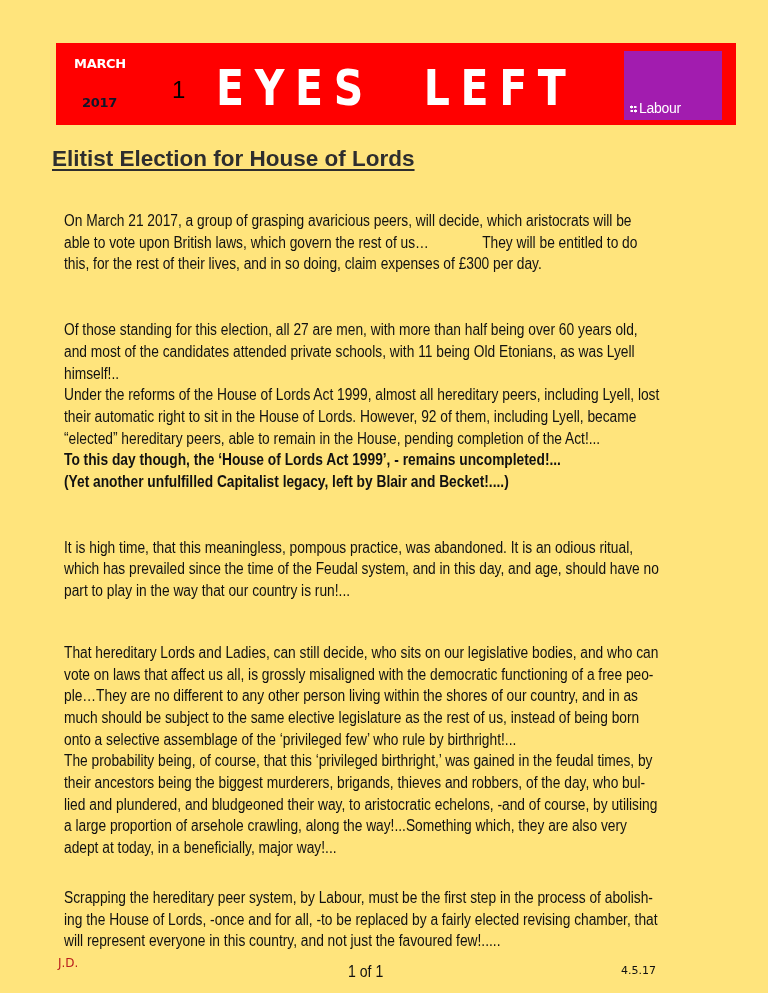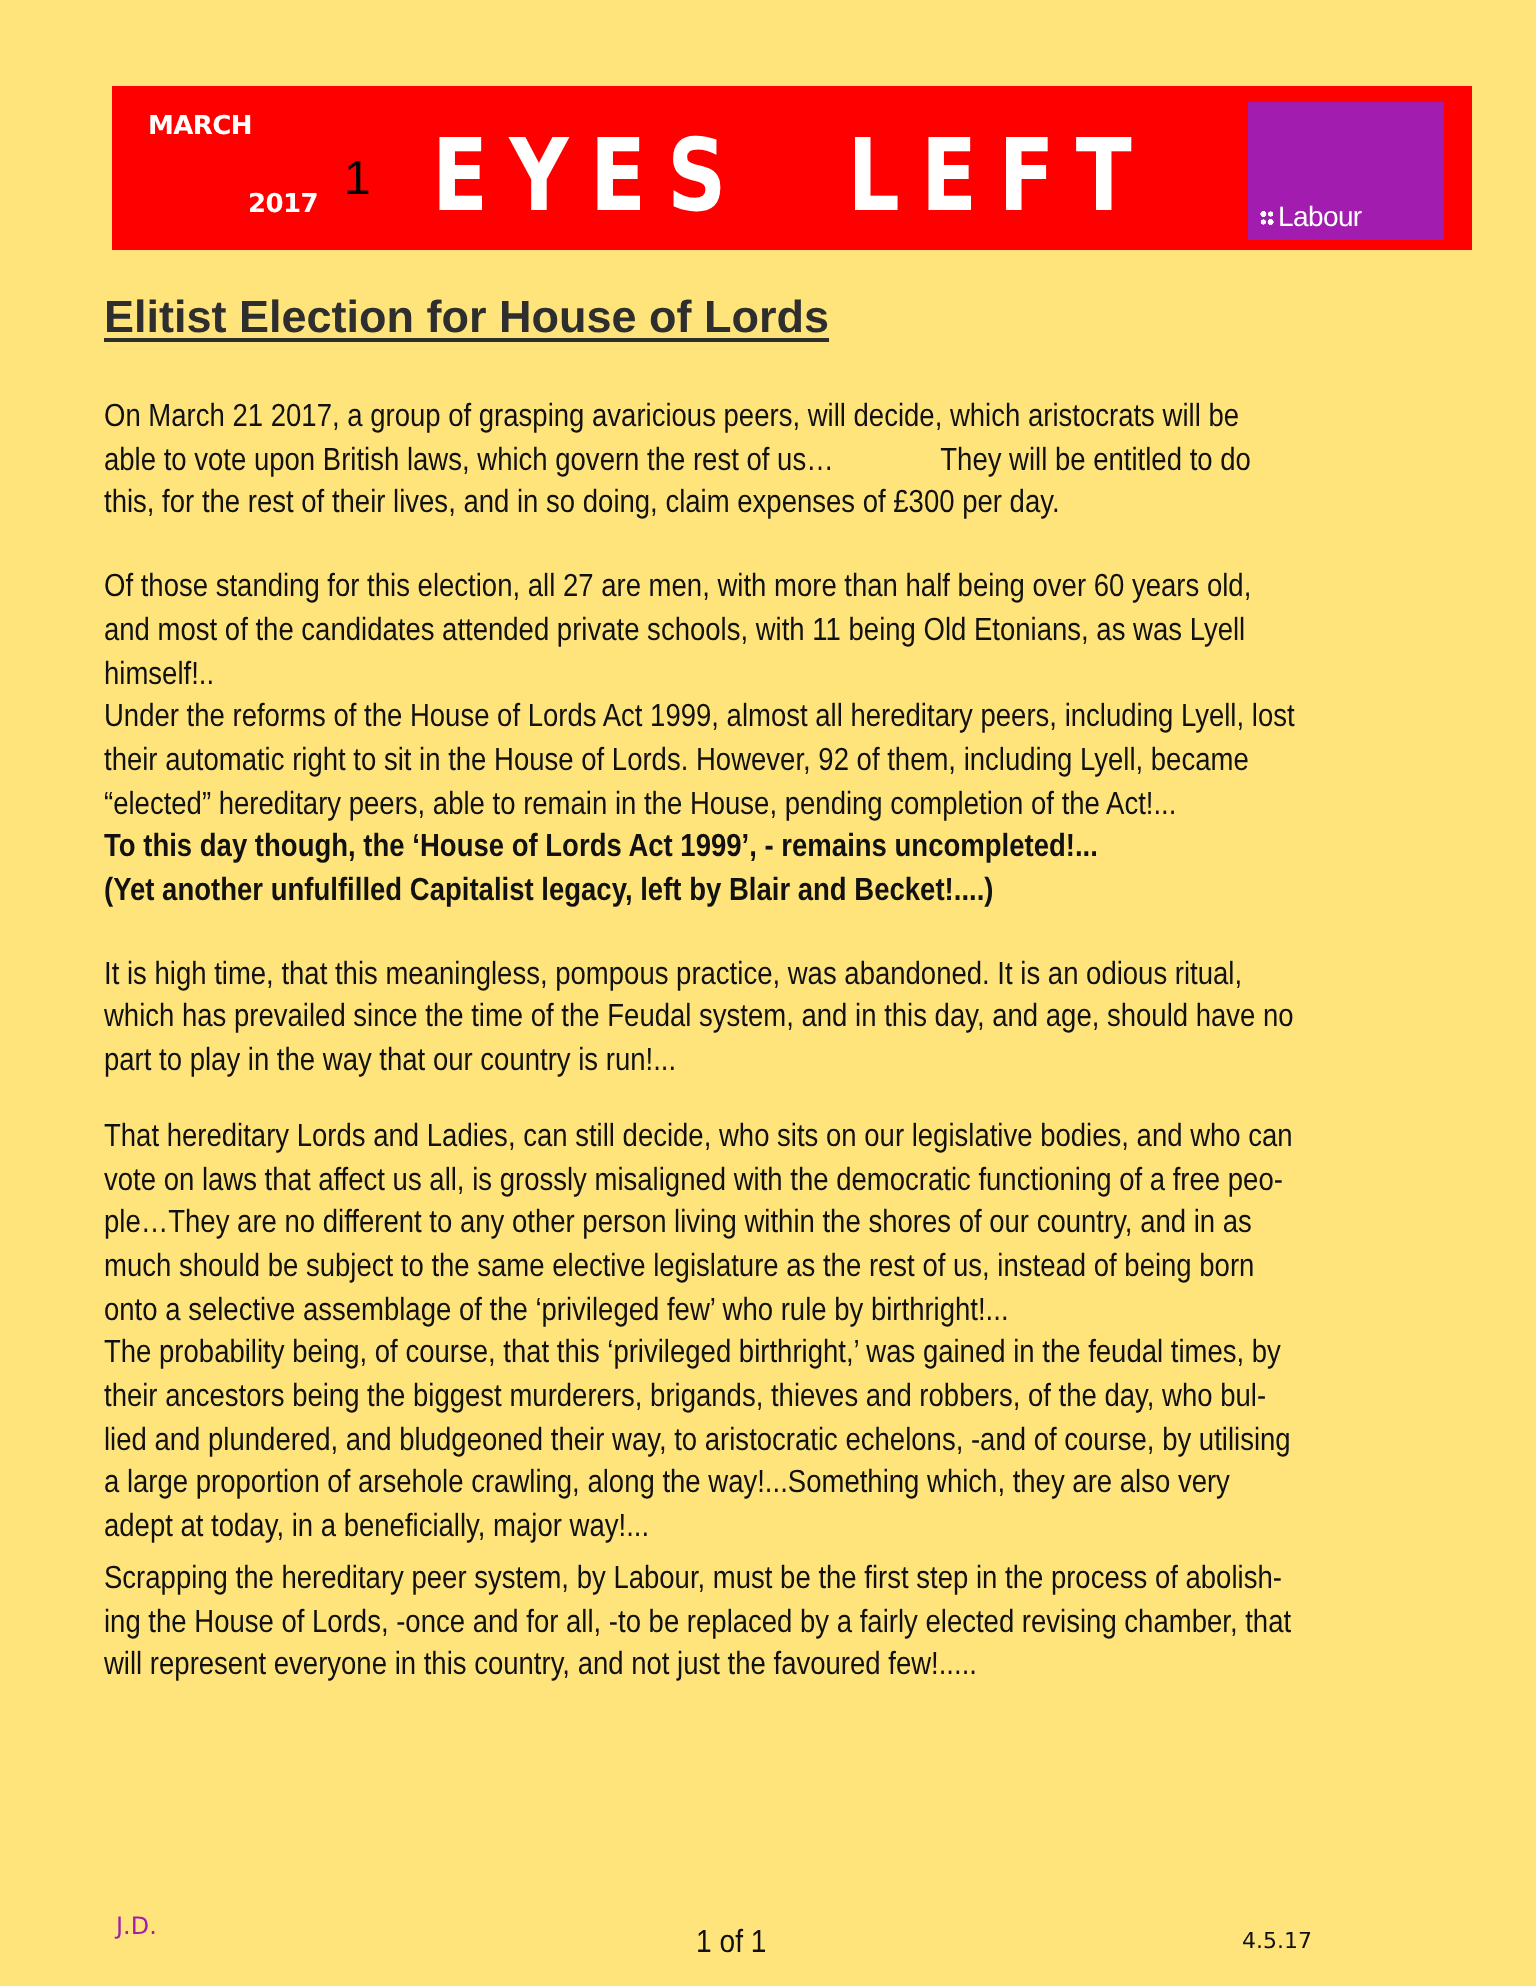--- a/index.html
+++ b/index.html
@@ -14,22 +14,22 @@
     position:absolute; left:56px; top:43px; width:680px; height:82px;
     background:#FF0000;
   }
   .banner .month {
     position:absolute; left:18px; top:13px;
     color:#fff; font-weight:bold; font-size:13px;
     font-family:"DejaVu Sans", sans-serif; letter-spacing:-0.3px;
   }
   .banner .year {
     position:absolute; left:26px; top:52px;
-    color:#ffffff; font-weight:bold; font-size:13px;
-    font-family:"DejaVu Sans", sans-serif; letter-spacing:-0.3px;margin-left:42px;
+    color:#0f172a; font-weight:bold; font-size:13px;
+    font-family:"DejaVu Sans", sans-serif; letter-spacing:-0.3px;
   }
   .banner .issue {
     position:absolute; left:116px; top:33px;
     color:#000; font-size:24px; font-family:"Liberation Sans", sans-serif;
   }
   .banner .masthead {
     position:absolute; left:160px; top:16px;
     color:#fff; font-weight:bold; font-size:50px; letter-spacing:13px;
     font-family:"DejaVu Sans", sans-serif;
     transform:scaleX(0.82); transform-origin:left center;
@@ -57,31 +57,31 @@
     position:absolute; left:52px; top:146px;
     font-size:22.5px; font-weight:bold; color:#2e2e2e;
     text-decoration:underline; text-underline-offset:3px;
     text-decoration-thickness:2px;
   }
   .body {
     position:absolute; left:52px; top:198px; width:700px;
     font-size:16px; line-height:21.7px; color:#111;
   }
   .body p {
-    margin:0;
+    margin:12px;
     transform-origin:left top;
   }
   .cond { display:block; white-space:nowrap; transform:scaleX(0.86); transform-origin:left top; }
   .gap-s { height:4px; }
   .gap-l { height:16px; }
   .bold { font-weight:bold; }
   .tab { display:inline-block; width:62px; }
   .footer-author {
     position:absolute; left:58px; top:956px;
-    font-size:12px; font-family:"DejaVu Sans", sans-serif; color:#a21caf;
+    font-size:12px; font-family:"DejaVu Sans", sans-serif; color:#b91c1c;
   }
   .footer-page {
     position:absolute; left:348px; top:963px;
     font-size:16px; color:#111; transform:scaleX(0.88); transform-origin:left top;
   }
   .footer-date {
     position:absolute; left:621px; top:964px;
     font-size:11px; font-family:"DejaVu Sans", sans-serif; color:#111;
   }
 </style>

